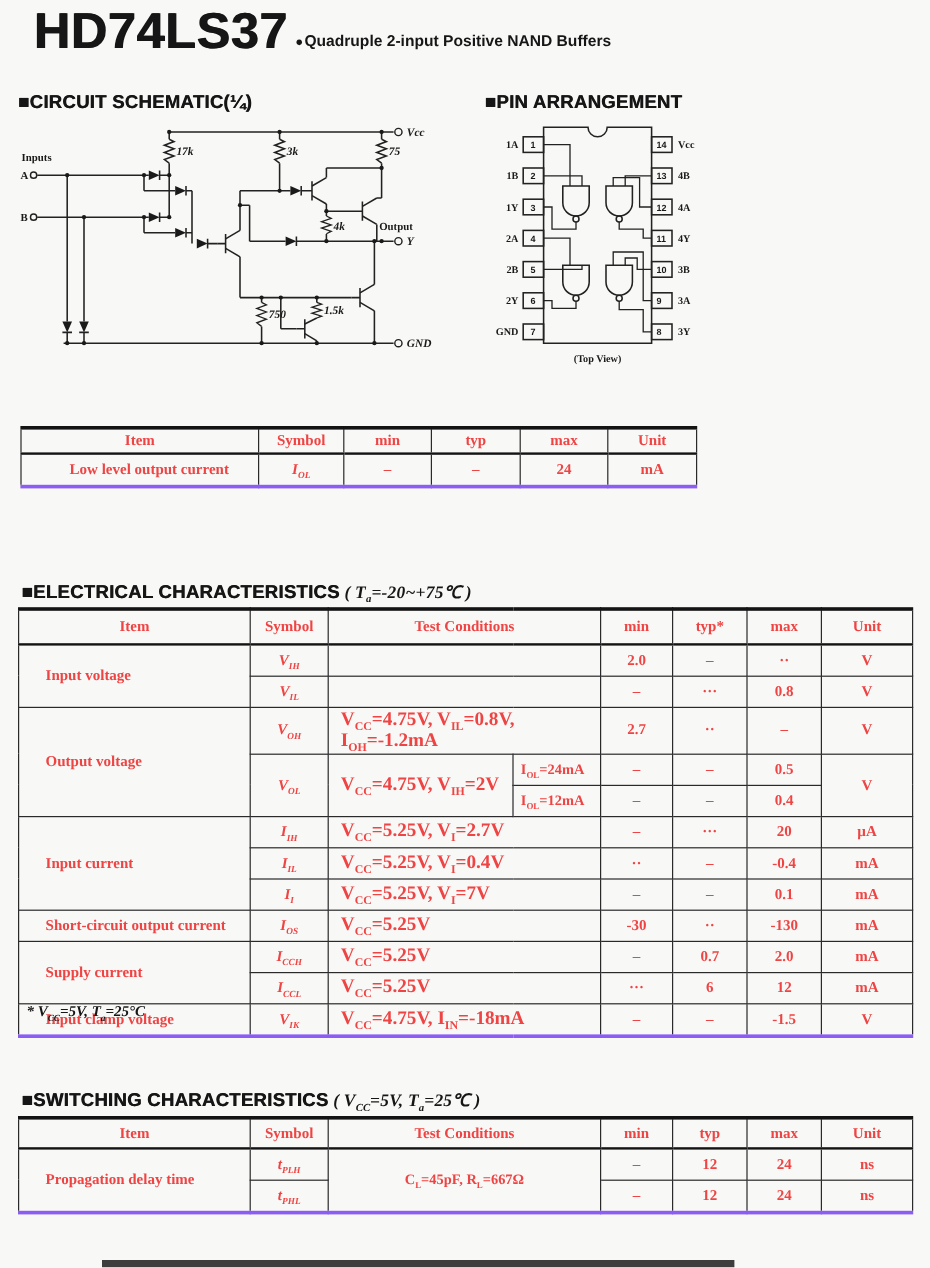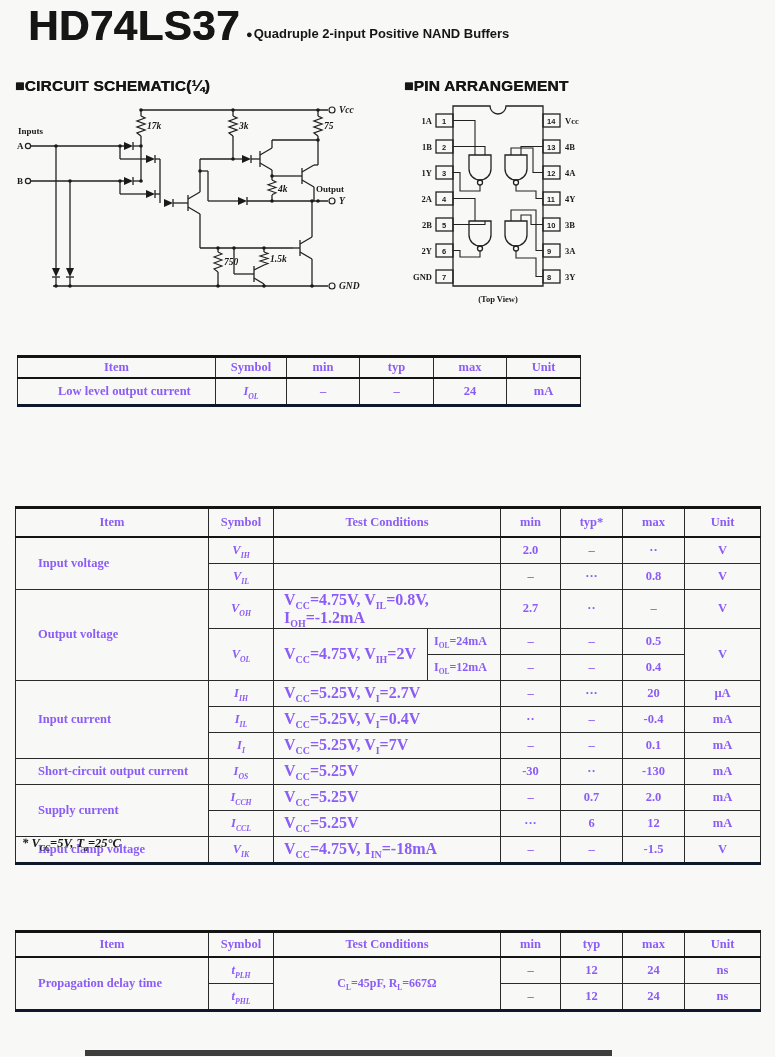--- a/index.html
+++ b/index.html
@@ -11,22 +11,22 @@
            letter-spacing:0.5px;margin:0;text-shadow:0.8px 0 currentColor;}
   .subtitle{font-family:"Liberation Sans",sans-serif;font-weight:bold;font-size:13px;}
   .subtitle .blt{font-size:11px;margin-right:1px;}
   
   .hd{font-family:"Liberation Sans",sans-serif;font-weight:bold;font-size:15.5px;
       letter-spacing:0.2px;white-space:nowrap;text-shadow:0.4px 0 currentColor;}
   .hd .cond{font-family:"Liberation Serif",serif;font-style:italic;font-weight:bold;
             font-size:14.5px;text-shadow:none;margin-left:4px;}
   
   table.dt{border-collapse:collapse;table-layout:fixed;
-           border-top:3px solid #141414;border-bottom:3px solid #0f172a;
-           font-family:"Liberation Serif",serif;font-weight:bold;font-size:12.5px;color:#8b5cf6;}
+           border-top:3px solid #141414;border-bottom:3px solid #8b5cf6;
+           font-family:"Liberation Serif",serif;font-weight:bold;font-size:12.5px;color:#ef4444;}
   table.dt th{border:1.2px solid #2a2a2a;border-bottom:2.2px solid #141414;
               font-weight:bold;padding:2px 4px;}
   table.dt td{border:1.2px solid #2a2a2a;padding:1px 4px;text-align:center;height:23px;}
   table.dt .c-item{text-align:left;padding-left:22px;}
   table.rec .c-item{padding-left:40px;}
   .c-sym{font-style:italic;}
   .c-cond{text-align:left !important;padding-left:10px !important;font-size:16px;}
   .c-cond-c{text-align:center !important;font-size:12px;}
   .c-sub{text-align:left !important;padding-left:6px !important;font-size:12px;}
   sub{font-size:0.62em;line-height:0;letter-spacing:0;}
@@ -313,20 +313,23 @@
       <td class="c-item">Low level output current</td>
       <td class="c-sym">I<sub>OL</sub></td>
       <td>–</td>
       <td>–</td>
       <td>24</td>
       <td>mA</td>
     </tr>
   </tbody>
     </table>
 
+  <div class="abs hd" style="left:18px;top:482px;">
+    <span>■ELECTRICAL CHARACTERISTICS</span><span class="cond">( T<sub>a</sub>=-20~+75℃ )</span>
+  </div>
   <table class="abs dt" style="left:15px;top:506px;width:745px;">
     <colgroup>
         <col style="width:193px">
         <col style="width:65px">
         <col style="width:154px">
         <col style="width:73px">
         <col style="width:60px">
         <col style="width:62px">
         <col style="width:62px">
         <col style="width:76px">
@@ -439,20 +442,23 @@
       <td class="c-cond" colspan="2">V<sub>CC</sub>=4.75V,  I<sub>IN</sub>=-18mA</td>
       <td>–</td>
       <td>–</td>
       <td>-1.5</td>
       <td>V</td>
     </tr>
   </tbody>
     </table>
   <div class="abs footnote" style="left:22px;top:836px;">* V<sub>CC</sub>=5V, T<sub>a</sub>=25°C</div>
 
+  <div class="abs hd" style="left:18px;top:906px;">
+    <span>■SWITCHING CHARACTERISTICS</span><span class="cond">( V<sub>CC</sub>=5V,  T<sub>a</sub>=25℃ )</span>
+  </div>
   <table class="abs dt" style="left:15px;top:930px;width:745px;">
     <colgroup>
         <col style="width:193px">
         <col style="width:65px">
         <col style="width:227px">
         <col style="width:60px">
         <col style="width:62px">
         <col style="width:62px">
         <col style="width:76px">
       </colgroup>

